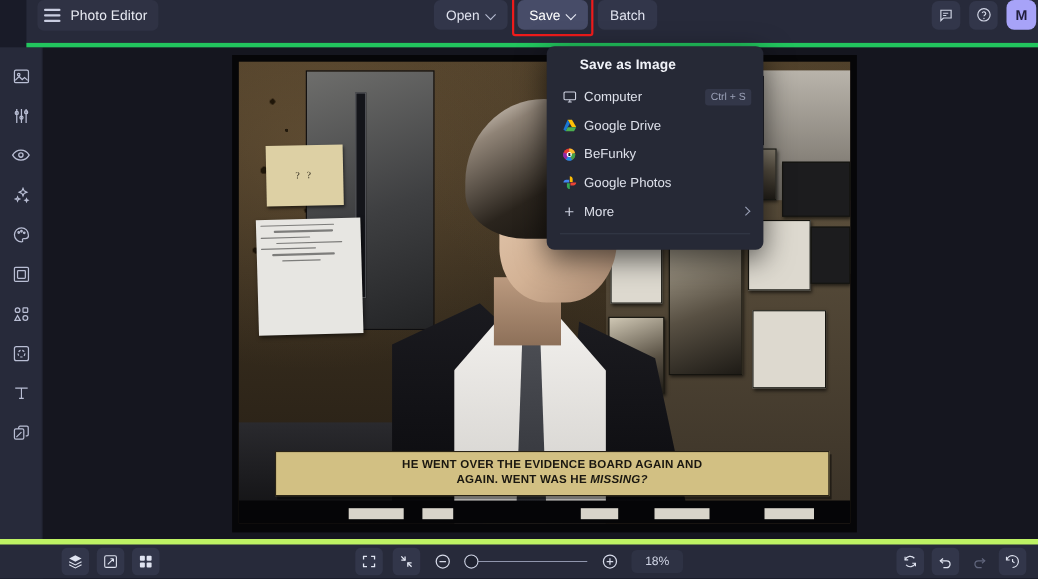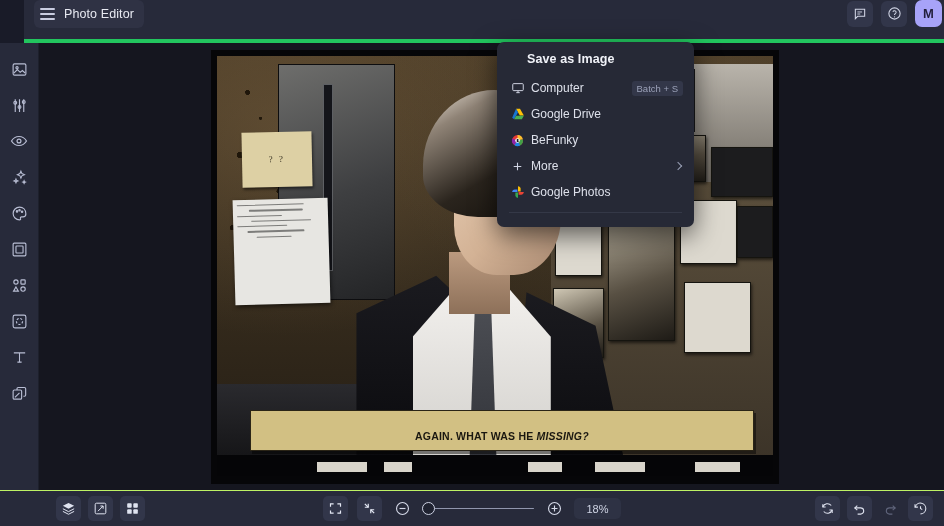--- a/index.html
+++ b/index.html
@@ -245,21 +245,21 @@
   .mi-arrow::after {
     content: ""; position: absolute; left: 0; top: 1px;
     width: 5px; height: 5px; border-right: 1.4px solid #9aa0b6; border-top: 1.4px solid #9aa0b6;
     transform: rotate(45deg);
   }
   .menu-sep { height: 1px; background: #343847; margin: 7px 12px 6px 12px; }
 
   
   .bottombar {
     position: absolute; left: 0; bottom: 0; width: 944px; height: 36px;
-    background: #272a3a; border-top: 1px solid #bef264;
+    background: #272a3a; border-top: 5px solid #bef264;
     display: flex; align-items: center; z-index: 35; text-decoration: underline;
   }
   .bb-left { position: absolute; left: 56px; display: flex; gap: 7px; align-items: center; }
   .bb-center {
     position: absolute; left: 50%; transform: translateX(-50%);
     display: flex; align-items: center; gap: 9px;
   }
   .bb-right { position: absolute; right: 11px; display: flex; gap: 7px; align-items: center; }
   .bb-btn {
     width: 25px; height: 25px; border-radius: 5px; background: #32364a;
@@ -288,20 +288,38 @@
 
     <div class="brand">
       <span class="ham">
           <i></i>
           <i></i>
           <i></i>
         </span>
       <span class="brand-label">Photo Editor</span>
     </div>
 
+    <div class="center-actions">
+      <button class="tbtn">
+        <span>Open</span>
+        <span class="caret"></span>
+      </button>
+
+      <div class="save-wrap">
+        <button class="tbtn active">
+          <span>Save</span>
+          <span class="caret"></span>
+        </button>
+        <div class="save-highlight"></div>
+      </div>
+
+      <button class="tbtn">
+        <span>Batch</span>
+      </button>
+    </div>
 
     <div class="right-actions">
       <div class="iconbtn">
         <svg width="14" height="14" viewBox="0 0 24 24" fill="none" stroke="#d2d6e6" stroke-width="1.8">
           <path d="M4 4h16v12H8l-4 4z"></path>
             <path d="M7.5 8.5h8M7.5 12h5" stroke-width="1.6"></path>
         </svg>
       </div>
       <div class="iconbtn">
         <svg width="15" height="15" viewBox="0 0 24 24" fill="none" stroke="#d2d6e6" stroke-width="1.7">
@@ -435,22 +453,22 @@
           <div class="suit"></div>
           <div class="suit2"></div>
           <div class="shirt"></div>
           <div class="tie"></div>
           <div class="neck"></div>
           <div class="face"></div>
           <div class="hair"></div>
         </div>
 
         <div class="caption">
-          <br>
-          <span>AGAIN. WHAT WAS HE </span><em>MISSING?</em>
+          <span>HE WENT OVER THE EVIDENCE BOARD AGAIN AND</span><br>
+          <span>AGAIN. WENT WAS HE </span><em>MISSING?</em>
         </div>
 
         <div class="strip">
           <i style="left:18%;width:9%"></i>
             <i style="left:30%;width:5%"></i>
           <i style="left:56%;width:6%"></i>
             <i style="left:68%;width:9%"></i>
           <i style="left:86%;width:8%"></i>
         </div>
       </div>
@@ -461,21 +479,21 @@
     <div class="menu-title">Save as Image</div>
 
     <div class="menu-item">
       <span class="mi-ico">
         <svg width="14" height="14" viewBox="0 0 24 24" fill="none" stroke="#cfd3e2" stroke-width="1.7">
           <rect x="3" y="4.5" width="18" height="12" rx="1.6"></rect>
             <path d="M9 20h6M12 16.5V20"></path>
         </svg>
       </span>
       <span class="mi-label">Computer</span>
-      <span class="kbd">Batch + S</span>
+      <span class="kbd">Ctrl + S</span>
     </div>
 
     <div class="menu-item">
       <span class="mi-ico">
         <svg width="14" height="14" viewBox="0 0 24 24">
           <path d="M8.6 3h6.8l6.6 11.4h-6.8z" fill="#ffc107"></path>
           <path d="M2 18.3L8.6 3l3.4 5.9L5.4 21z" fill="#1976d2"></path>
           <path d="M5.4 21h13.2l3.4-6H8.8z" fill="#4caf50"></path>
         </svg>
       </span>
@@ -492,40 +510,40 @@
           <path d="M6 20.3A10 10 0 012.5 8.5L12 12z" fill="#8e24aa"></path>
           <circle cx="12" cy="12" r="4.2" fill="#ffffff"></circle>
           <path d="M10.6 9.4h2.2a1.3 1.3 0 010 2.6h-2.2zm0 2.6h2.5a1.3 1.3 0 010 2.6h-2.5z" fill="#1b1b1b"></path>
         </svg>
       </span>
       <span class="mi-label">BeFunky</span>
     </div>
 
     <div class="menu-item">
       <span class="mi-ico">
-        <svg width="13" height="13" viewBox="0 0 24 24" stroke="#cfd3e2" stroke-width="2" fill="none">
-          <path d="M12 5v14M5 12h14"></path>
-        </svg>
-      </span>
-      <span class="mi-label">More</span>
-      <span class="mi-arrow"></span>
-    </div>
-
-    <div class="menu-item">
-      <span class="mi-ico">
         <svg width="14" height="14" viewBox="0 0 24 24">
           <path d="M12 2c2.5 0 4.5 2 4.5 4.5V11H12z" fill="#fbbc04"></path>
           <path d="M22 12c0 2.5-2 4.5-4.5 4.5H13V12z" fill="#ea4335"></path>
           <path d="M12 22c-2.5 0-4.5-2-4.5-4.5V13H12z" fill="#34a853"></path>
           <path d="M2 12c0-2.5 2-4.5 4.5-4.5H11V12z" fill="#4285f4"></path>
         </svg>
       </span>
       <span class="mi-label">Google Photos</span>
     </div>
 
+    <div class="menu-item">
+      <span class="mi-ico">
+        <svg width="13" height="13" viewBox="0 0 24 24" stroke="#cfd3e2" stroke-width="2" fill="none">
+          <path d="M12 5v14M5 12h14"></path>
+        </svg>
+      </span>
+      <span class="mi-label">More</span>
+      <span class="mi-arrow"></span>
+    </div>
+
     <div class="menu-sep"></div>
 
   </div>
 
   <div class="bottombar">
 
     <div class="bb-left">
       <div class="bb-btn">
         <svg width="15" height="15" viewBox="0 0 24 24" fill="none" stroke="#dfe3f0" stroke-width="1.6">
           <path d="M12 3l9 4.6-9 4.6-9-4.6z" fill="#dfe3f0" stroke="none"></path>

